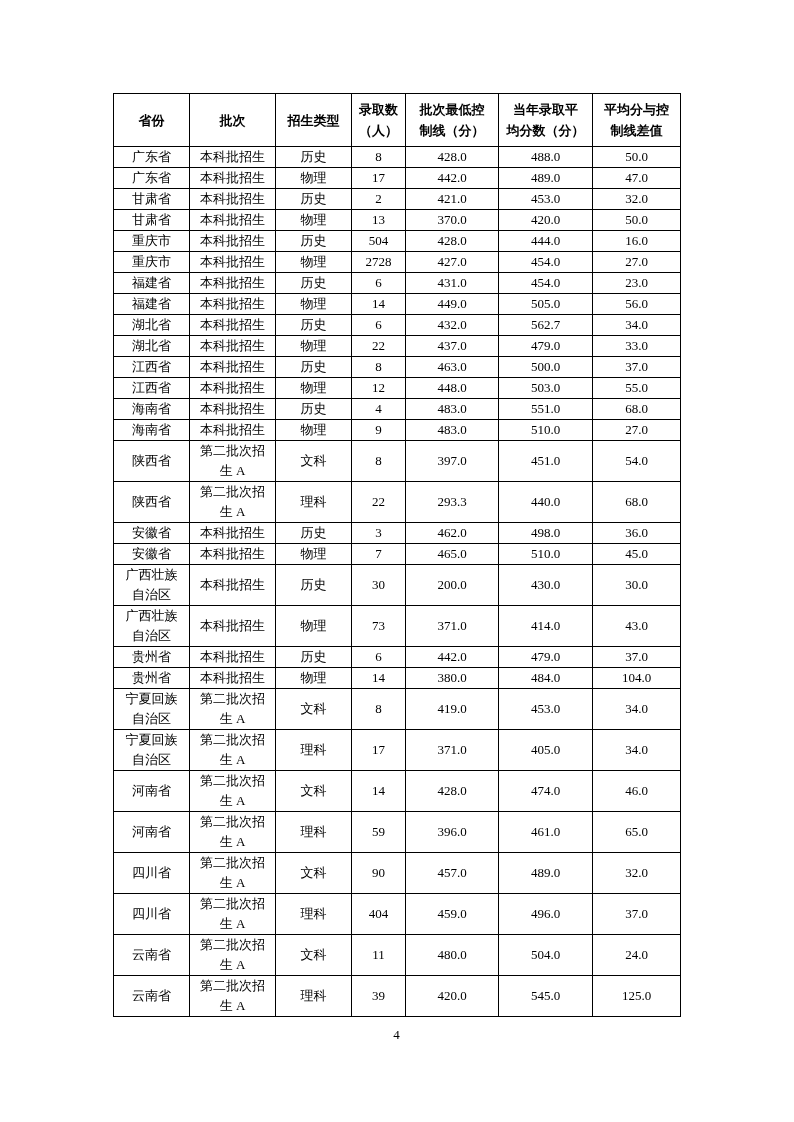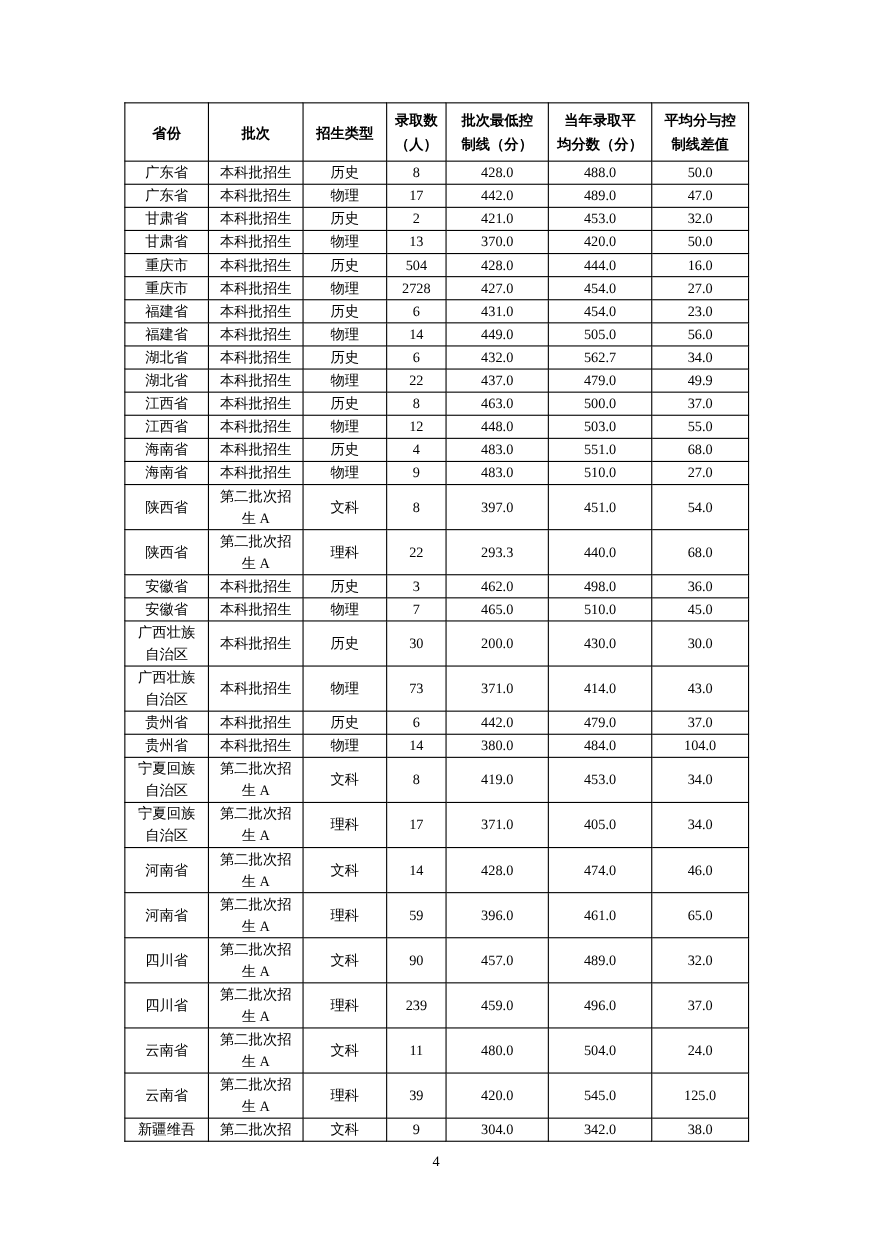--- a/index.html
+++ b/index.html
@@ -166,21 +166,21 @@
           <td>562.7</td>
           <td>34.0</td>
         </tr>
         <tr>
           <td>湖北省</td>
           <td>本科批招生</td>
           <td>物理</td>
           <td>22</td>
           <td>437.0</td>
           <td>479.0</td>
-          <td>49.9</td>
+          <td>33.0</td>
         </tr>
         <tr>
           <td>江西省</td>
           <td>本科批招生</td>
           <td>历史</td>
           <td>8</td>
           <td>463.0</td>
           <td>500.0</td>
           <td>37.0</td>
         </tr>
@@ -337,21 +337,21 @@
           <td>90</td>
           <td>457.0</td>
           <td>489.0</td>
           <td>32.0</td>
         </tr>
         <tr>
           <td>四川省</td>
           <td>第二批次招
 生 A</td>
           <td>理科</td>
-          <td>239</td>
+          <td>404</td>
           <td>459.0</td>
           <td>496.0</td>
           <td>37.0</td>
         </tr>
         <tr>
           <td>云南省</td>
           <td>第二批次招
 生 A</td>
           <td>文科</td>
           <td>11</td>
@@ -361,26 +361,17 @@
         </tr>
         <tr>
           <td>云南省</td>
           <td>第二批次招
 生 A</td>
           <td>理科</td>
           <td>39</td>
           <td>420.0</td>
           <td>545.0</td>
           <td>125.0</td>
-        </tr>
-        <tr>
-          <td>新疆维吾</td>
-          <td>第二批次招</td>
-          <td>文科</td>
-          <td>9</td>
-          <td>304.0</td>
-          <td>342.0</td>
-          <td>38.0</td>
         </tr>
       </tbody>
   </table>
   <div class="page-number">4</div>
 </div>
 
 </body></html>

